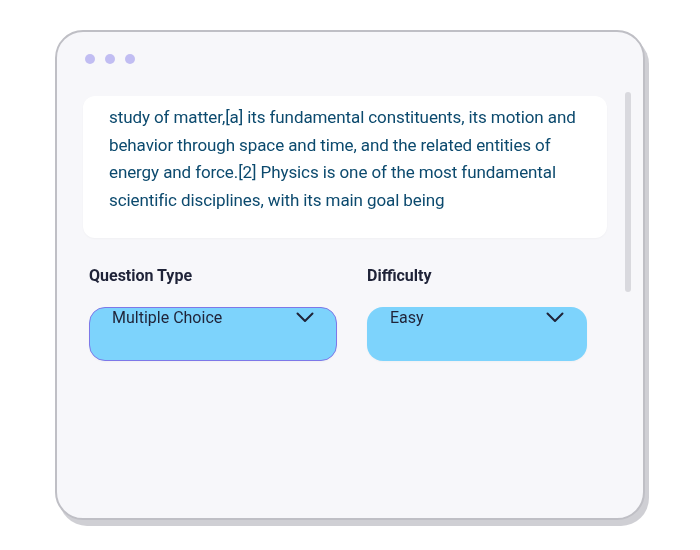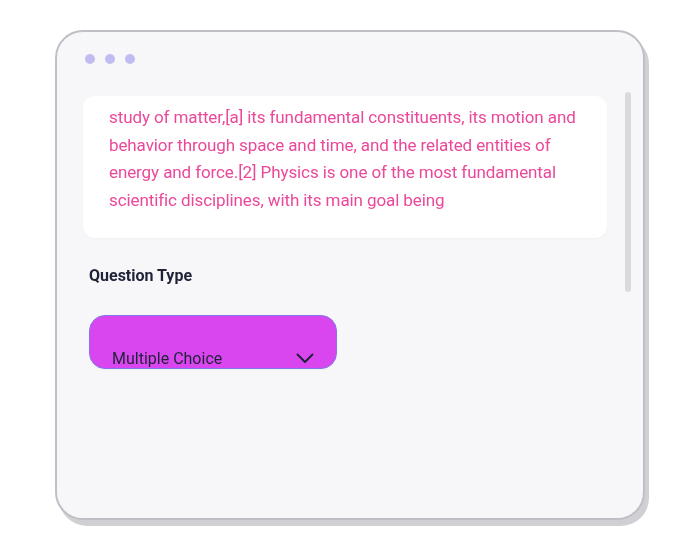--- a/index.html
+++ b/index.html
@@ -67,36 +67,36 @@
       background: #ffffff;
       border-radius: 12px;
       padding: 8px 26px 24px 26px;
       margin-right: 10px;
       box-shadow: 0 1px 2px rgba(0,0,0,0.03);
     }
     
     .body-text {
       font-size: 17px;
       line-height: 1.62;
-      color: #ec4899;
+      color: #0c4a6e;
       letter-spacing: -0.1px;
     }
     
     .controls {
       margin-top: 28px;
       display: flex;
       flex-wrap: wrap;
       gap: 26px 30px;
       padding: 0 6px;
     }
     
     .field {
       display: flex;
       flex-direction: column;
-      gap: 30px;
+      gap: 22px;
     }
     
     .field-qtype {
       width: 248px;
     }
     
     .field-difficulty {
       width: 220px;
     }
     
@@ -105,23 +105,23 @@
     }
     
     .field-label {
       font-size: 16px;
       font-weight: 700;
       color: #1f2338;
     }
     
     .dropdown {
       display: flex;
-      align-items: flex-end;
+      align-items: flex-start;
       justify-content: space-between;
-      background: #d946ef;
+      background: #7dd3fc;
       border: 1.5px solid transparent;
       border-radius: 16px;
       height: 54px;
       padding: 0 22px;
       cursor: pointer;
       box-shadow: 0 1px 2px rgba(0,0,0,0.03);
     }
     
     .dropdown.active {
       border-color: #7e78e8;
@@ -163,19 +163,30 @@
         <div class="dropdown active">
           <span class="dropdown-value">Multiple Choice</span>
           <span class="chevron">
             <svg width="18" height="11" viewBox="0 0 18 11" fill="none">
               <path d="M1.5 1.5L9 9L16.5 1.5" stroke="#1f2338" stroke-width="2" stroke-linecap="round" stroke-linejoin="round"></path>
             </svg>
           </span>
         </div>
       </div>
 
+      <div class="field field-difficulty">
+        <div class="field-label">Difficulty</div>
+        <div class="dropdown">
+          <span class="dropdown-value">Easy</span>
+          <span class="chevron">
+            <svg width="18" height="11" viewBox="0 0 18 11" fill="none">
+              <path d="M1.5 1.5L9 9L16.5 1.5" stroke="#1f2338" stroke-width="2" stroke-linecap="round" stroke-linejoin="round"></path>
+            </svg>
+          </span>
+        </div>
+      </div>
 
 
     </div>
 
   </div>
 
 </div>
 
 </body></html>

